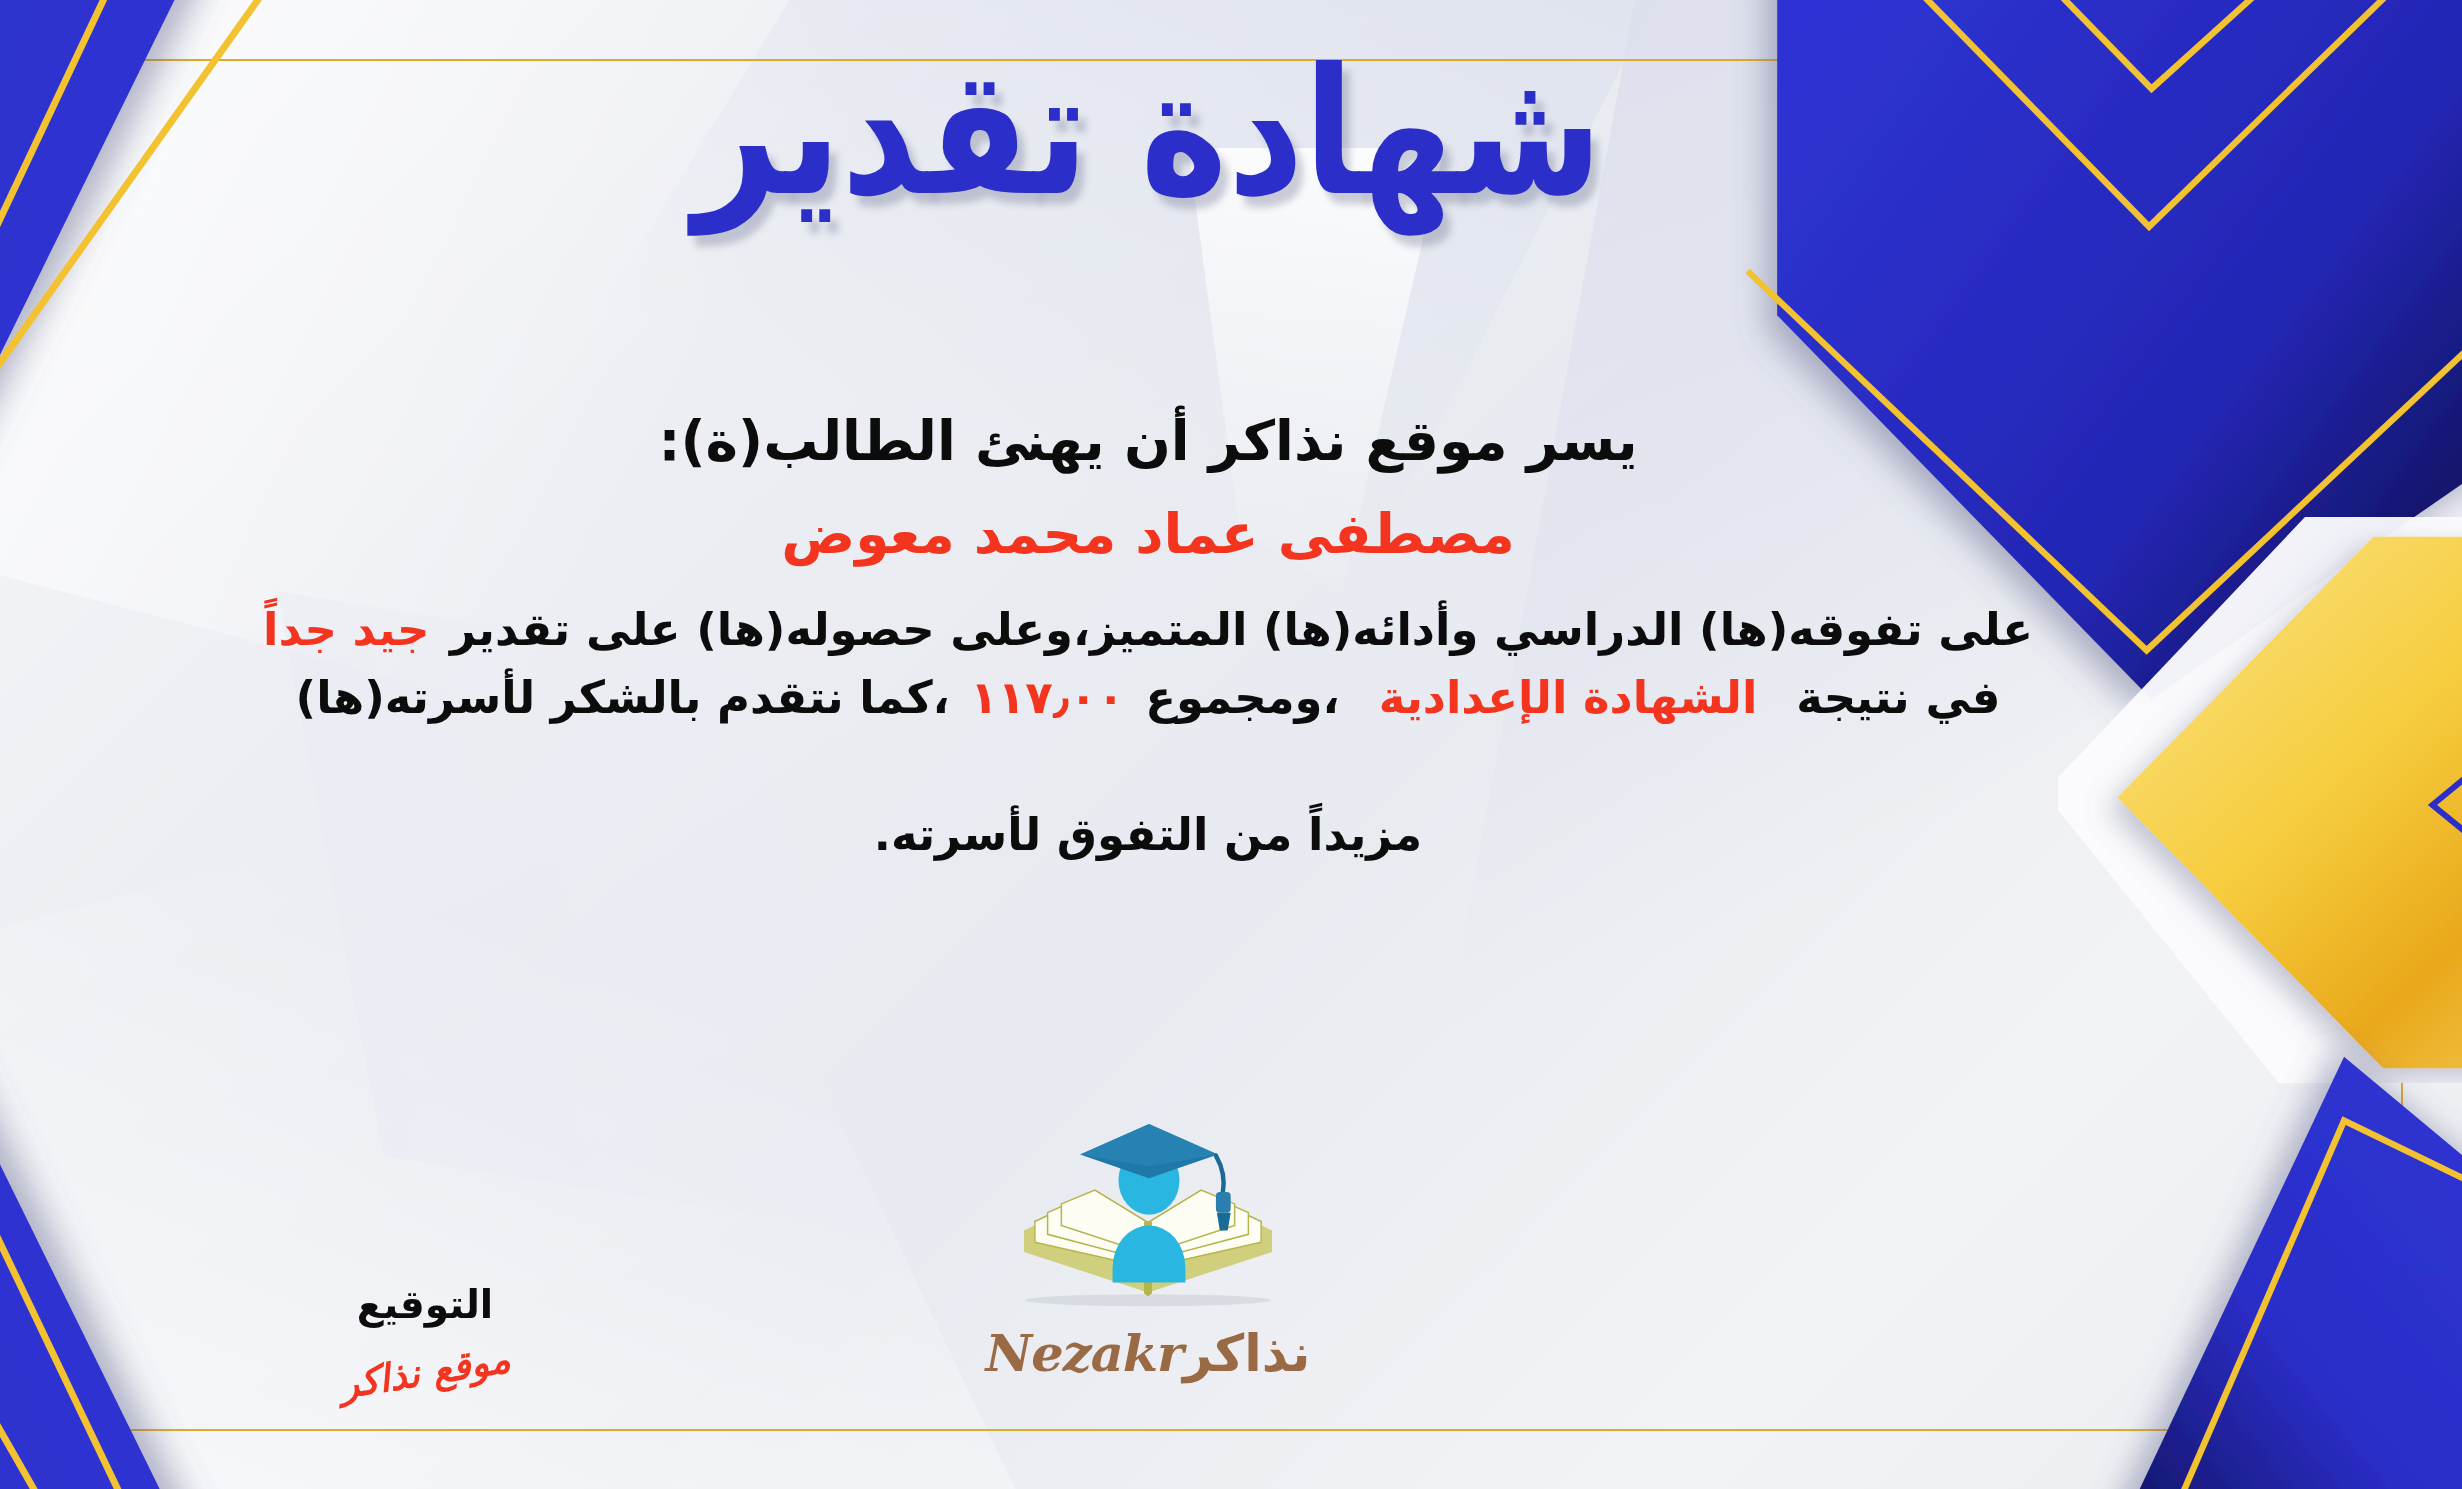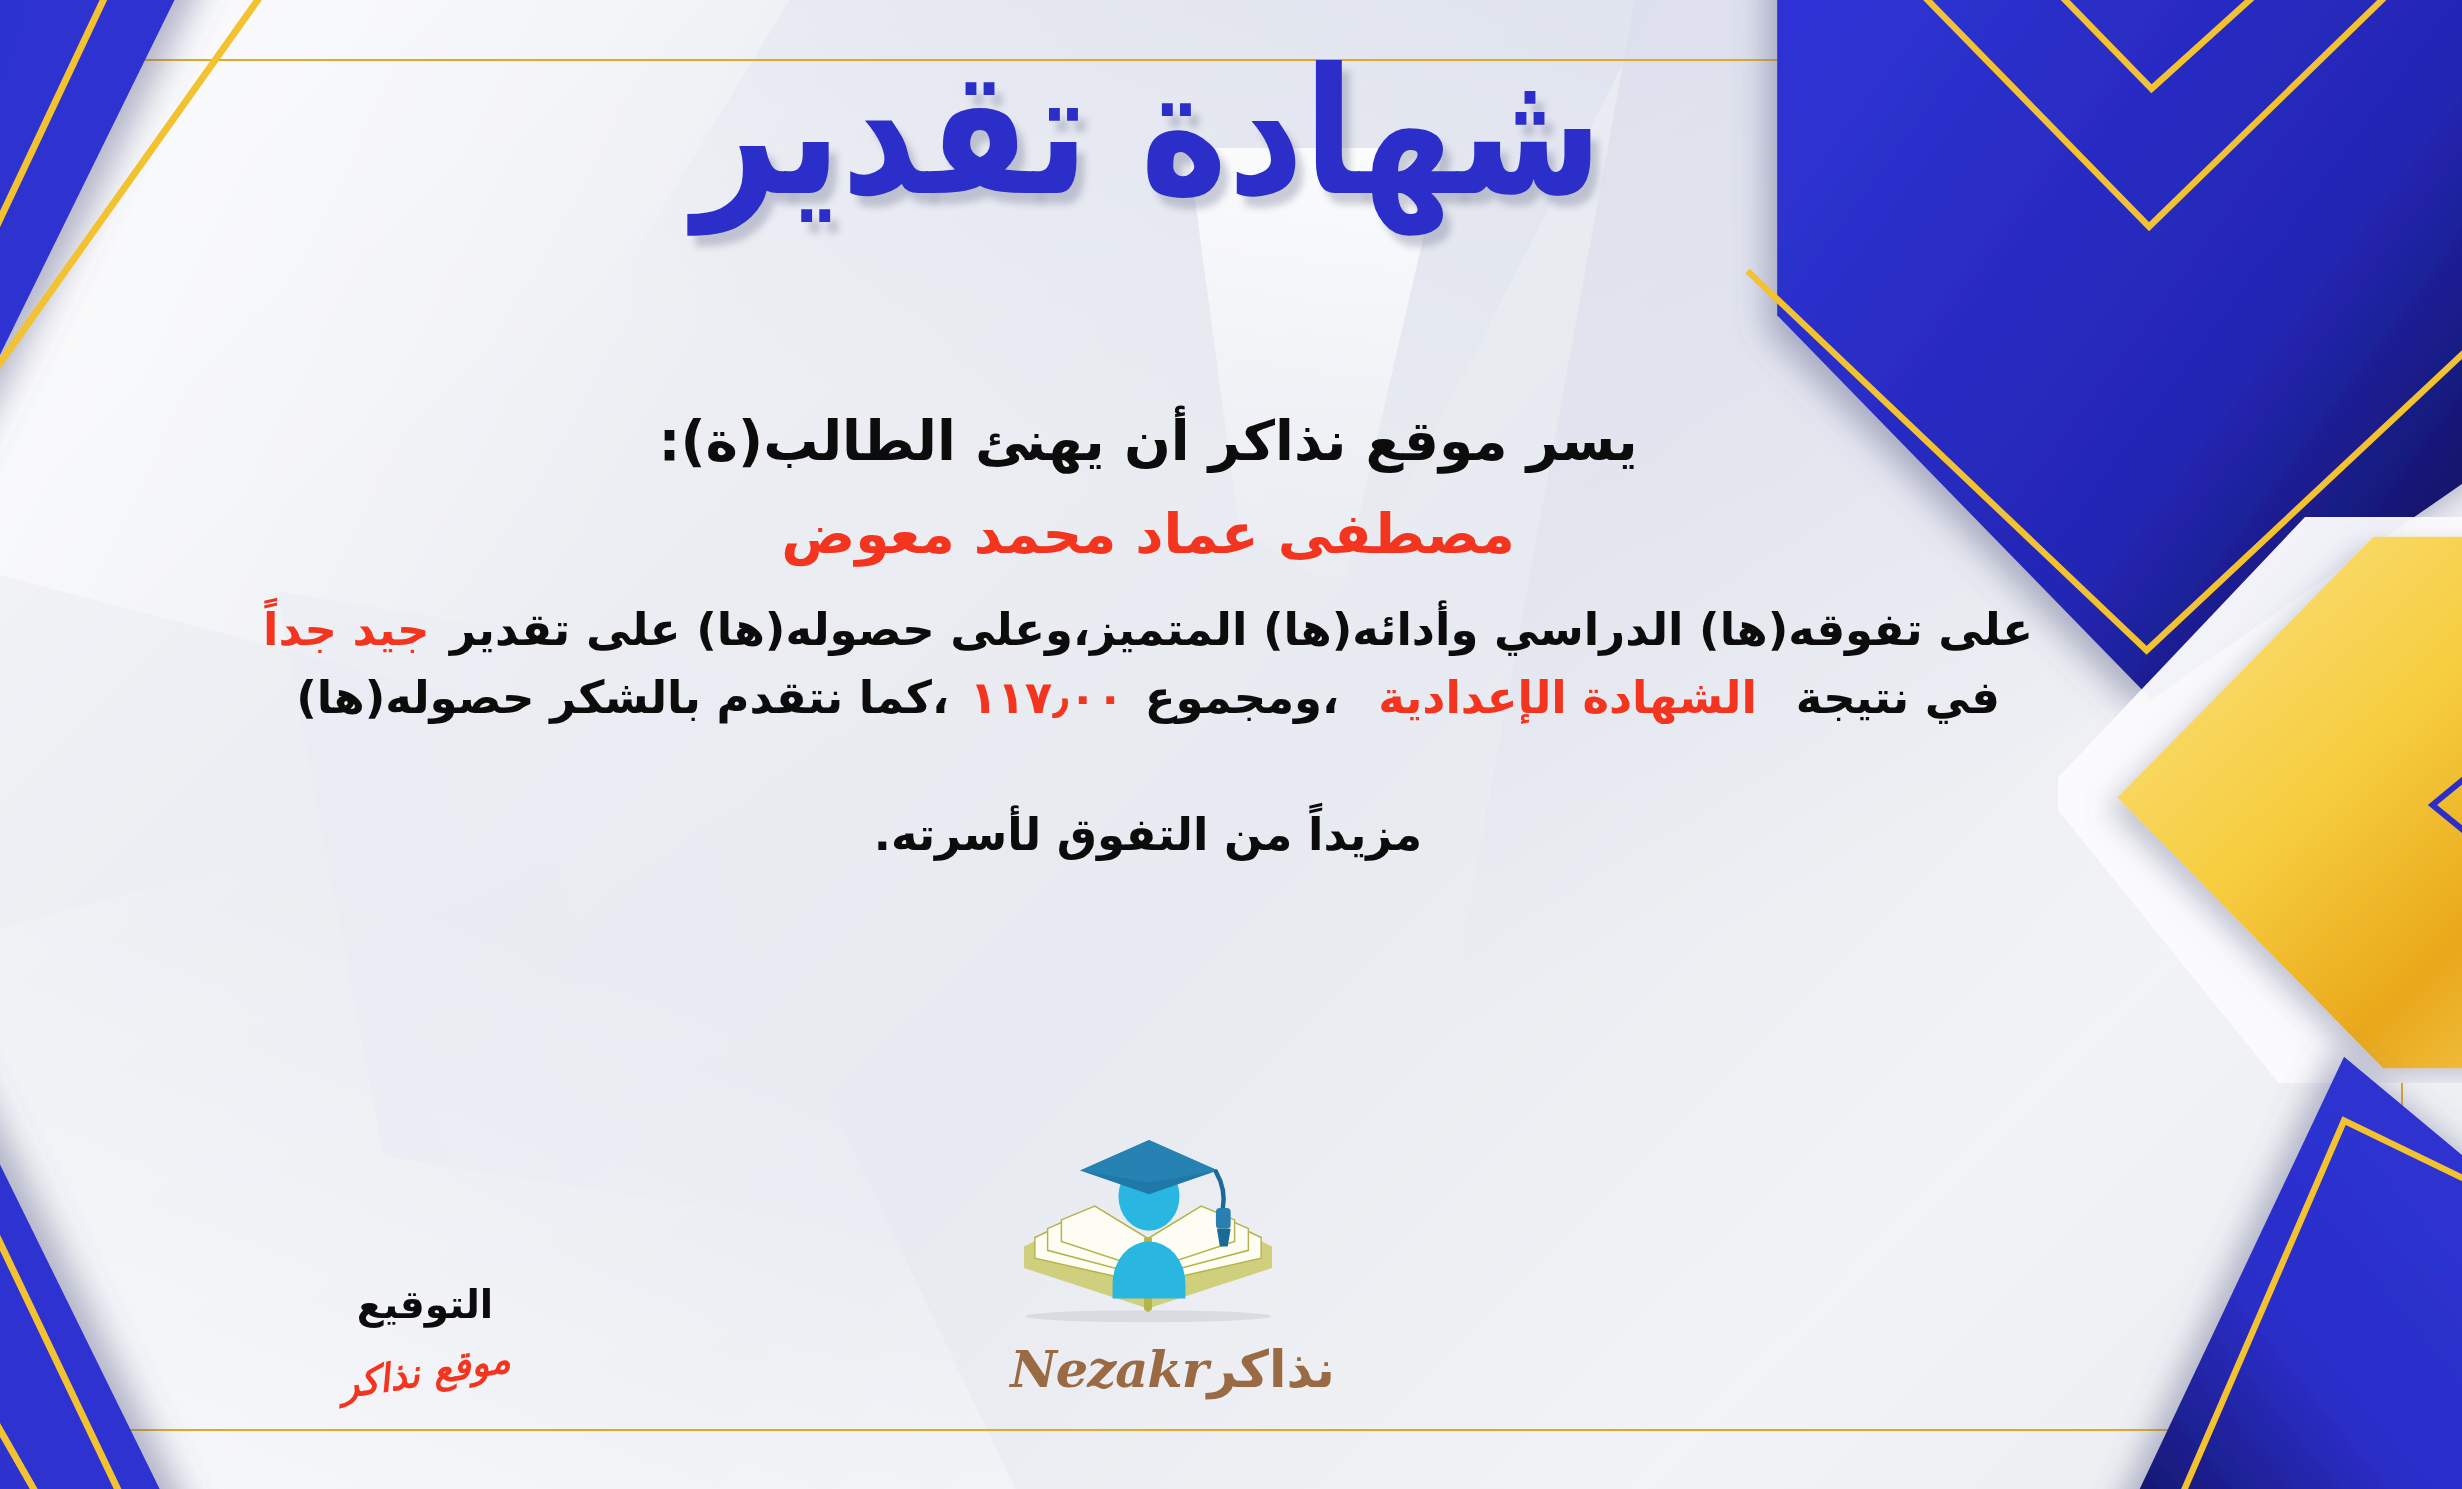--- a/index.html
+++ b/index.html
@@ -142,23 +142,23 @@
     transform: rotate(-9deg);
     display: inline-block;
     letter-spacing: 1px;
   }
 
   
   .logo {
     position: absolute;
     left: 50%;
     transform: translateX(-50%);
-    bottom: 0;
+    bottom: 16px;
     width: 374px;
-    text-align: right;
+    text-align: center;
   }
   .logo-mark { width: 374px; height: 207px; display: block; margin: 0 auto; }
   .logo-text {
     margin-top: -3.9px;
     font-size: 51px;
     font-weight: 700;
     color: #9a6a45;
     letter-spacing: -1px;
     direction: rtl;
     font-family: "DejaVu Sans", "Liberation Sans", sans-serif;
@@ -276,21 +276,21 @@
   </div>
 
   <div class="body-block">
 
     <div class="salutation">يسر موقع نذاكر أن يهنئ الطالب(ة):</div>
 
     <div class="student-name">مصطفى عماد محمد معوض</div>
 
     <div class="para">
       <span>على تفوقه(ها) الدراسي وأدائه(ها) المتميز،وعلى حصوله(ها) على تقدير</span><span class="gap-sm"></span><span class="hl">جيد جداً</span><br>
-      <span>في نتيجة</span><span class="gap"></span><span class="hl">الشهادة الإعدادية</span><span class="gap"></span><span>،ومجموع</span><span class="gap-sm"></span><span class="num">١١٧٫٠٠</span><span class="gap-sm"></span><span>،كما نتقدم بالشكر حصوله(ها)</span><br>
+      <span>في نتيجة</span><span class="gap"></span><span class="hl">الشهادة الإعدادية</span><span class="gap"></span><span>،ومجموع</span><span class="gap-sm"></span><span class="num">١١٧٫٠٠</span><span class="gap-sm"></span><span>،كما نتقدم بالشكر لأسرته(ها)</span><br>
       <br>
       <span>مزيداً من التفوق لأسرته.</span>
     </div>
   </div>
 
   <div class="footer">
 
     <div class="sign-col">
       <div class="sign-label">التوقيع</div>
       <div class="sign-script">موقع نذاكر</div>

